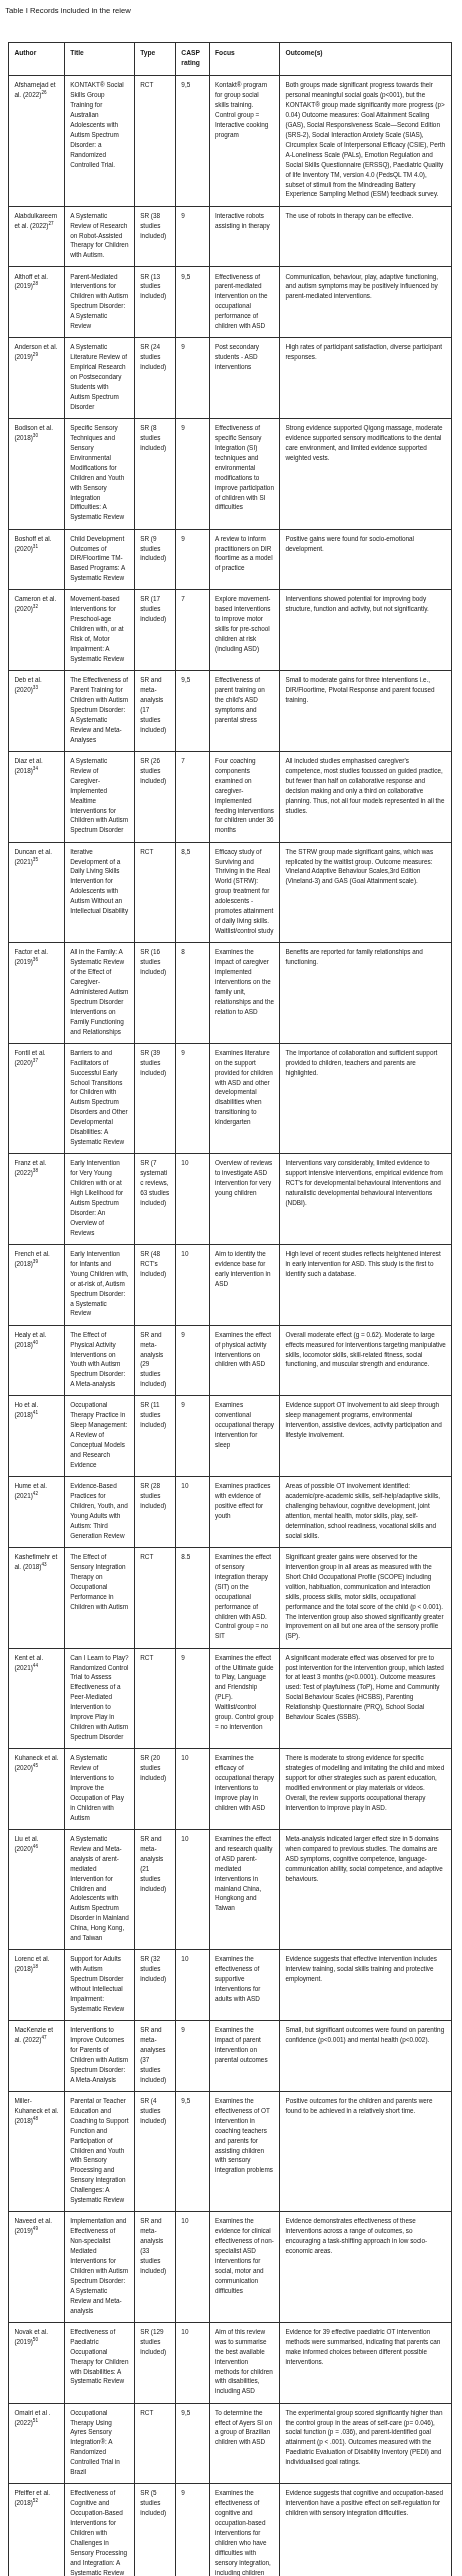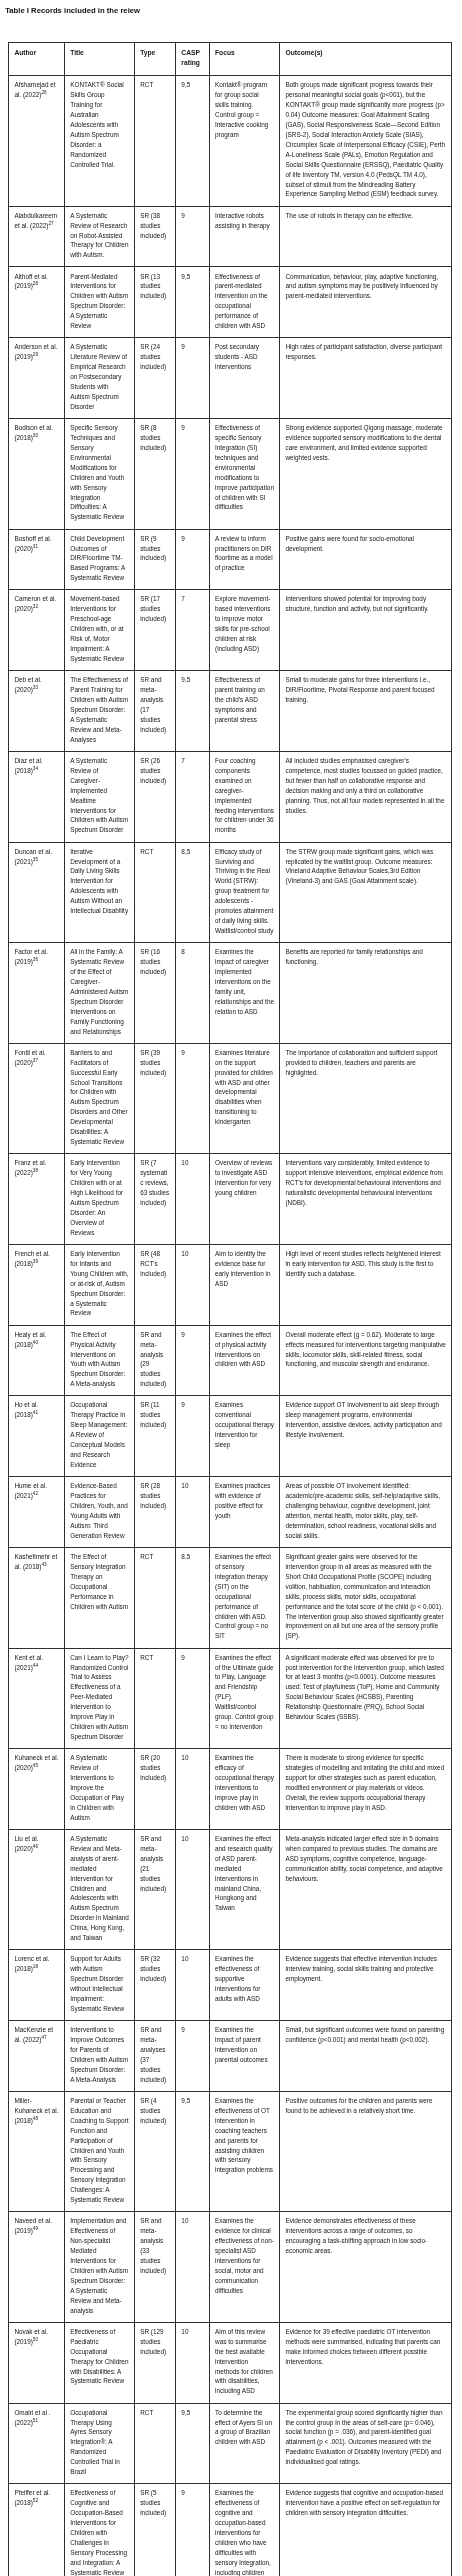--- a/index.html
+++ b/index.html
@@ -10,21 +10,21 @@
     font-family: "Liberation Sans", "DejaVu Sans", sans-serif;
   }
   .page {
     width: 462px;
     box-sizing: border-box;
     padding: 4.1px 0 20.6px 0;
     background: #ffffff;
   }
   .table-title {
     font-size: 7.7px;
-    font-weight: 700;
+    font-weight: 400;
     margin: 2.1px 0 0 5.2px;
     color: #111111;
   }
   table.records {
     border-collapse: collapse;
     table-layout: fixed;
     width: 444px;
     margin: 27px 0 0 8.2px;
   }
   table.records th,

